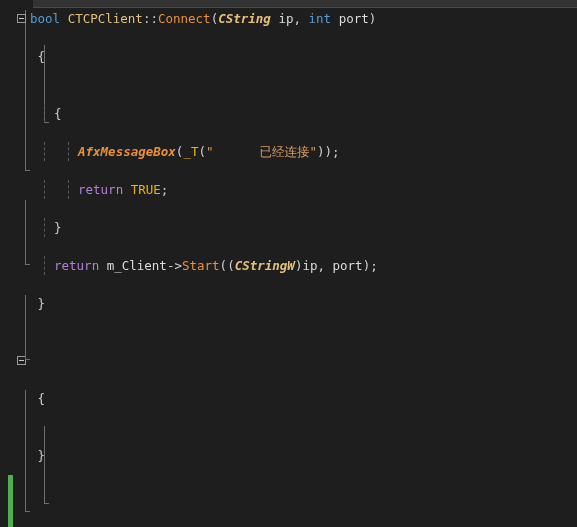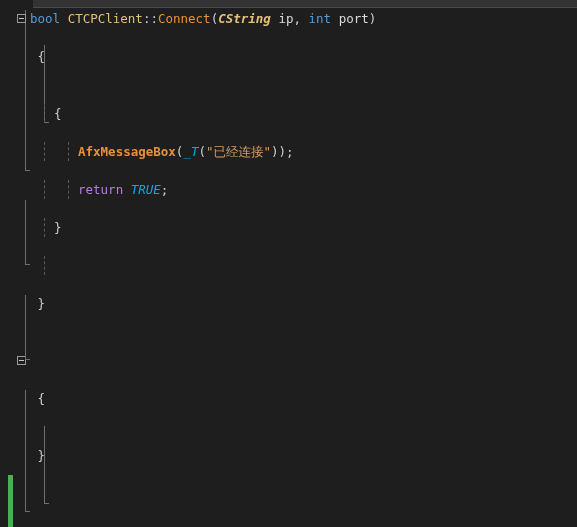--- a/index.html
+++ b/index.html
@@ -119,28 +119,28 @@
     width: 5px;
     background: #4caf50;
   }
 
   
   .kw      { color: #569cd6; }                          
   .ctrl    { color: #b57edc; }                          
   .cls     { color: #e5c07b; }                          
   .fn      { color: #e8913a; }                          
   .type    { color: #e5c07b; font-style: italic; font-weight: bold; }
-  .macro   { color: #0ea5e9; font-style: italic; }      
+  .macro   { color: #eab308; }      
   .str     { color: #d69d60; }                          
   .id      { color: #dcdcdc; }
   .punc    { color: #cfcfcf; }
   .brace   { color: #cfcfcf; }
-  .fnit    { color: #e8913a; font-weight: bold; }                          
-
-  .cjk { font-family: Liberation Sans, sans-serif; }
+  .fnit    { color: #e8913a; font-style: italic; font-weight: bold; }                          
+
+  .cjk { font-family: Liberation Sans, sans-serif; margin-left: 46px; }
 </style>
 </head>
 <body>
 
 <div id="editor">
 
   <div class="top-strip">
     <div class="top-strip-inner"></div>
   </div>
 
@@ -178,20 +178,21 @@
       <span class="ltext" style="left:78px;"><span class="ctrl">return</span> <span class="macro">TRUE</span><span class="punc">;</span></span>
     </div>
 
     <div class="line" style="top:114px;">
       <div class="guide" style="left:44px;"></div>
       <span class="ltext" style="left:54px;"><span class="brace">}</span></span>
     </div>
 
     <div class="line" style="top:133px;">
       <div class="guide" style="left:44px;"></div>
+      <span class="ltext" style="left:54px;"><span class="ctrl">return</span> <span class="id">m_Client</span><span class="punc">-&gt;</span><span class="fn">Start</span><span class="punc">((</span><span class="type">CStringW</span><span class="punc">)</span><span class="id">ip</span><span class="punc">,</span> <span class="id">port</span><span class="punc">);</span></span>
     </div>
 
     <div class="line" style="top:152px;">
       <span class="ltext"><span class="brace"> }</span></span>
     </div>
 
     <div class="spine" style="top:191px; height:64px;"></div>
     <div class="spine-foot" style="top:255px;"></div>
 
     <div class="line" style="top:190px;">

